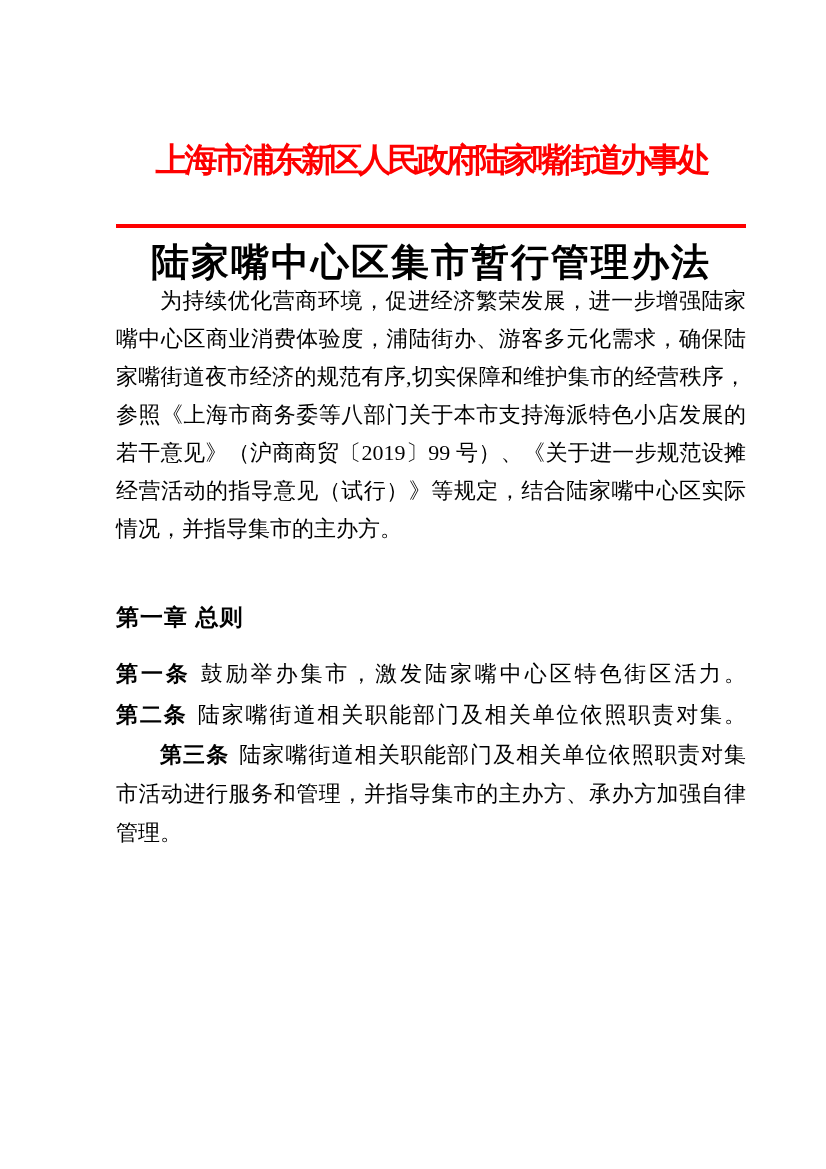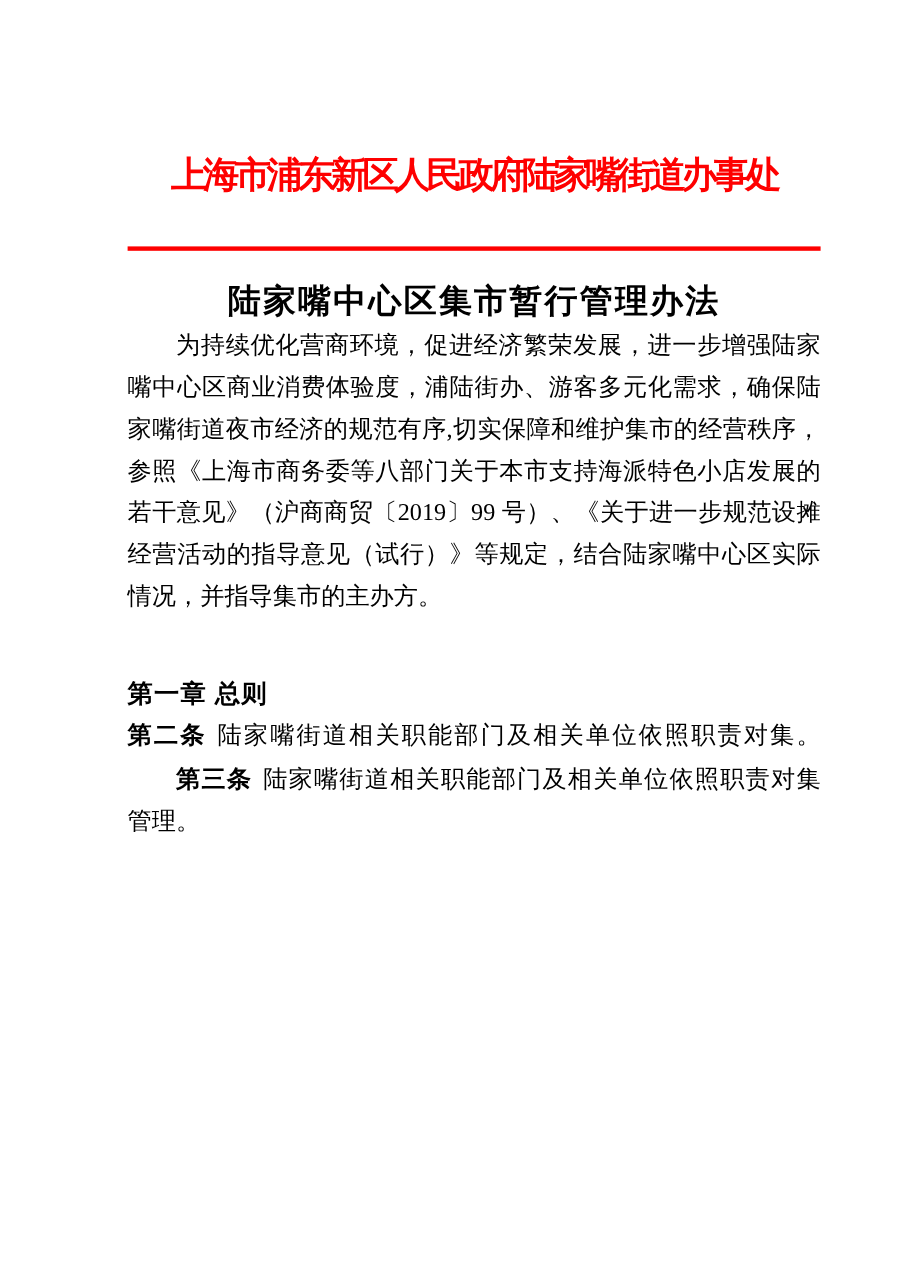--- a/index.html
+++ b/index.html
@@ -45,25 +45,25 @@
   }
   
   .red-line {
     margin-top: 43px;
     width: 630px;
     height: 4px;
     background: var(--accent, #fe0000);
   }
   
   .doc-title {
-    margin-top: 27px;
+    margin-top: 14px;
     text-align: center;
     font-family: "Liberation Sans", "DejaVu Sans", sans-serif;
     font-weight: bold;
-    font-size: 30px;
+    font-size: 38px;
     line-height: 40px;
     letter-spacing: 2px;
   }
   
   .intro {
     font-size: 22px;
     line-height: 38px;
     font-family: Liberation Serif, serif;
   }
   .intro .line {
@@ -117,27 +117,31 @@
         <div class="line">嘴中心区商业消费体验度，浦陆街办、游客多元化需求，确保陆</div>
         <div class="line">家嘴街道夜市经济的规范有序,切实保障和维护集市的经营秩序，</div>
         <div class="line">参照《上海市商务委等八部门关于本市支持海派特色小店发展的</div>
         <div class="line">若干意见》（沪商商贸〔2019〕99 号）、《关于进一步规范设摊</div>
         <div class="line">经营活动的指导意见（试行）》等规定，结合陆家嘴中心区实际</div>
         <div class="line">情况，并指导集市的主办方。</div>
       </div>
 
     <div class="chapter-heading chapter-1">第一章 总则</div>
 
+    <div class="article article-1 first-line fill">
+      <span class="art-label">第一条</span><span>鼓励举办集市，激发陆家嘴中心区特色街区活力。</span>
+    </div>
 
     <div class="article article-2 first-line fill">
       <span class="art-label">第二条</span><span>陆家嘴街道相关职能部门及相关单位依照职责对集。</span>
     </div>
 
     <div class="article article-3">
       <div class="first-line fill">
         <span class="art-label">第三条</span><span>陆家嘴街道相关职能部门及相关单位依照职责对集</span>
       </div>
+      <div class="fill">市活动进行服务和管理，并指导集市的主办方、承办方加强自律</div>
       <div>管理。</div>
     </div>
 
 
   </div>
 </div>
 
 </body></html>

